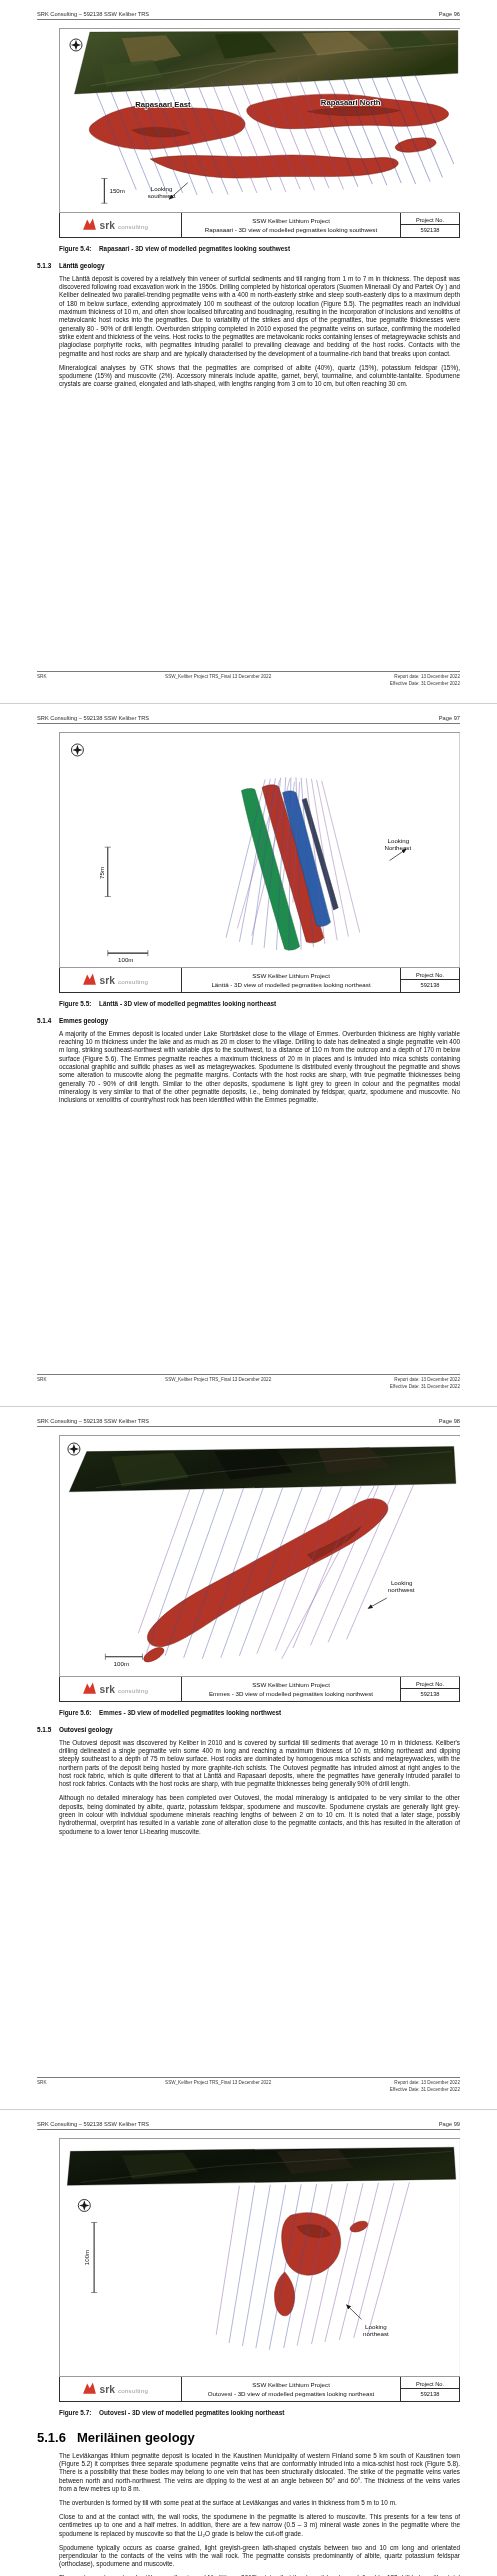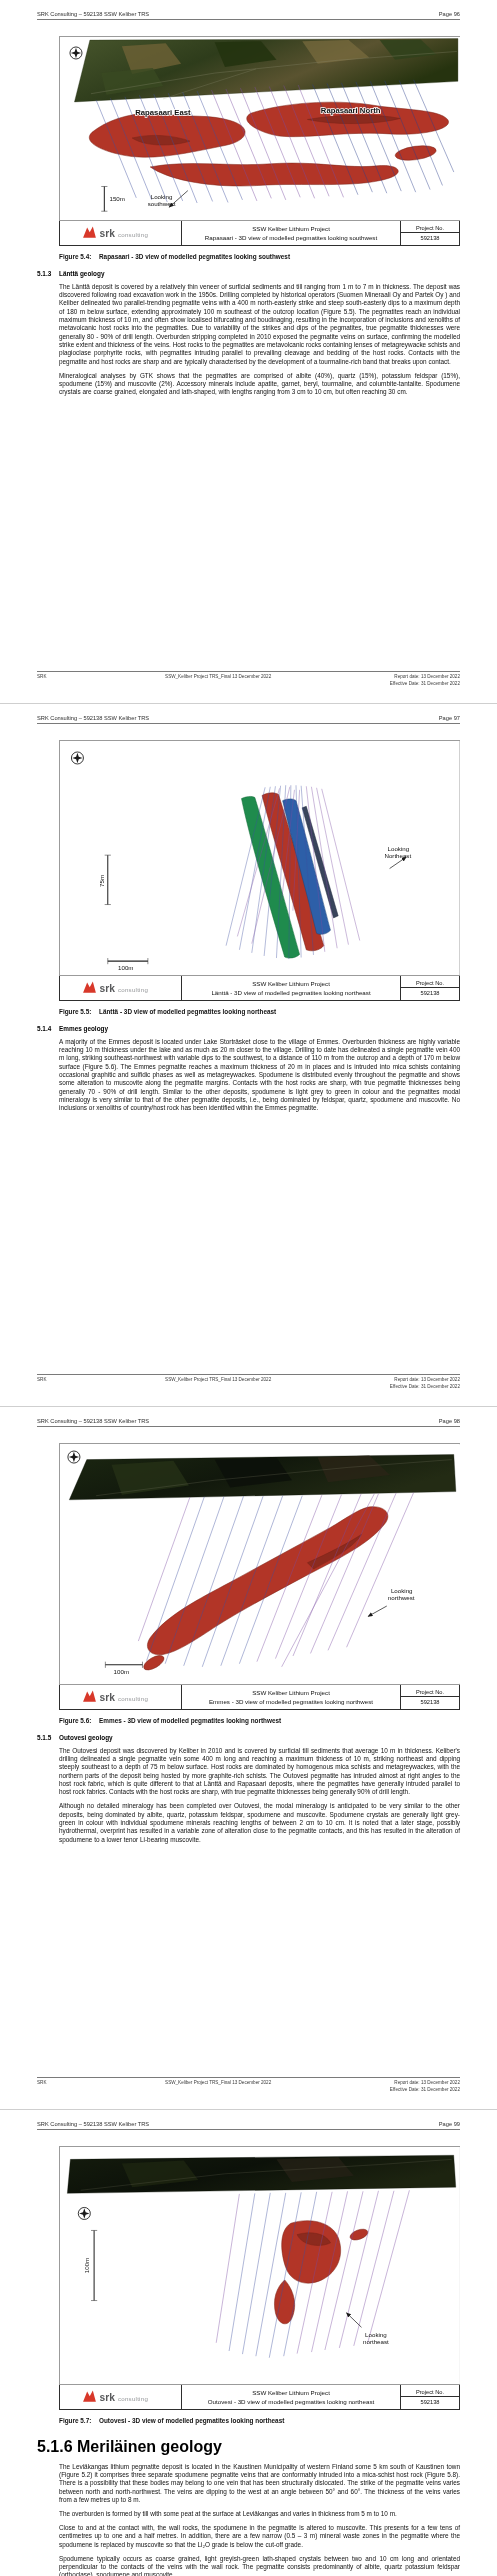--- a/index.html
+++ b/index.html
@@ -19,21 +19,21 @@
     border-bottom:0.5px solid #7a7a7a; padding-bottom:2.1px;
   }
   .ftr {
     position:absolute; bottom:15.5px; left:37px; right:37px;
     border-top:0.5px solid #7a7a7a; padding-top:2.1px;
     display:flex; justify-content:space-between; align-items:flex-start;
     font-size:4.6px; color:#3c3c3c;
   }
   .ftr .rt { text-align:right; line-height:1.45; }
 
-  .content { padding:36px 37px 0 59px; }
+  .content { padding:28px 37px 0 59px; }
 
   .fig { margin:0 0 3.1px 0; }
   .fig-canvas { width:401px; border:0.5px solid #9b9b9b; background:#fff; }
   .fig-canvas svg { display:block; }
 
   .tb {
     width:401px; display:grid; grid-template-columns:121px 1fr 58px;
     border:0.5px solid #2e2e2e; border-top:none; height:25px;
   }
   .tb .cell { display:flex; flex-direction:column; justify-content:center; align-items:center; }
@@ -46,21 +46,21 @@
   .tb .prj .pnv { width:100%; text-align:center; padding:1.5px 0; }
 
   .fig-cap {
     display:flex; margin:7.2px 0 10.3px 0;
     font-size:6.4px; font-weight:bold; color:#111;
   }
   .fig-cap .cap-num { width:40px; flex:none; }
 
   .h3 { display:flex; font-size:6.4px; font-weight:bold; margin:10.3px 0 5.2px -22px; color:#000; }
   .h3 .num { width:22px; flex:none; }
-  .h2 { display:flex; font-size:16px; font-weight:bold; margin:13.4px 0 7.2px -22px; color:#000; }
+  .h2 { display:flex; font-size:13px; font-weight:bold; margin:13.4px 0 7.2px -22px; color:#000; }
   .h2 .num { width:40px; flex:none; }
 
   p.body {
     font-size:6.4px; line-height:1.3; text-align:justify;
     margin:0 0 5.7px 0; color:#111; width:401px;
   }
 </style>
 </head>
 <body>
 

